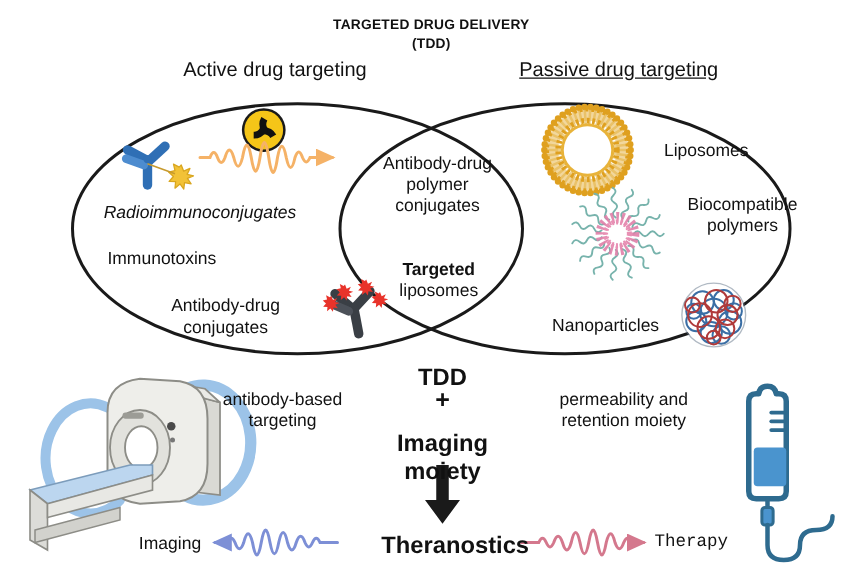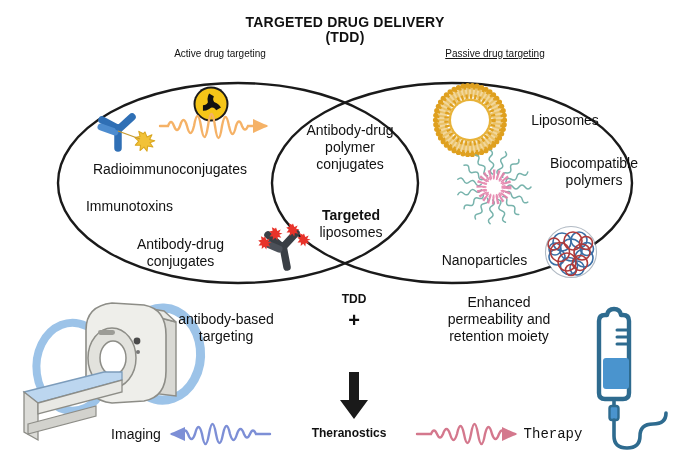--- a/index.html
+++ b/index.html
@@ -4,24 +4,24 @@
 <style>
   html,body{margin:0;padding:0;background:#ffffff;}
   body{
     width:690px;height:463px;position:relative;overflow:hidden;
     font-family:"Liberation Sans","DejaVu Sans",sans-serif;
     color:#111111;
   }
   #root{position:absolute;inset:0;}
   svg.layer{position:absolute;left:0;top:0;width:690px;height:463px;overflow:visible;}
   .txt{position:absolute;text-align:center;line-height:1.18;color:#111;}
-  .t-title{font-weight:bold;font-size:14px;letter-spacing:.2px;}
-  .t-head{font-size:10px;}
+  .t-title{font-weight:bold;font-size:11px;letter-spacing:.2px;}
+  .t-head{font-size:16px;}
   .t-item{font-size:14px;}
-  .t-bold{font-weight:bold;font-size:12px;}
+  .t-bold{font-weight:bold;font-size:19px;}
   .plus{font-weight:bold;font-size:20px;line-height:1;}
 </style>
 </head>
 <body>
 
 <div id="root">
 
   <div class="txt t-title" style="left:0;top:14px;width:690px;">TARGETED DRUG DELIVERY</div>
   <div class="txt t-title" style="left:0;top:29px;width:690px;">(TDD)</div>
 
@@ -387,43 +387,43 @@
                Q205.5,454 202,434 Q198.5,420 195,434 Q191.5,444 188,434 Q185,427 182,434 L172,434" fill="none" stroke="#7d8fd6" stroke-width="2.4" stroke-linecap="round" marker-end="url(#arrBlue)"></path>
     </g>
 
     <g>
       <path d="M417,434 L431,434 Q434,427 437,434 Q440,441 443,434 Q446.5,424 450,434
                Q453.5,446 457,434 Q460.5,418 464,434 Q467.5,452 471,434 Q474.5,414 478,434
                Q481.5,454 485,434 Q488.5,420 492,434 Q495.5,444 499,434 Q502,427 505,434 L515,434" fill="none" stroke="#d4788d" stroke-width="2.4" stroke-linecap="round" marker-end="url(#arrPink)"></path>
     </g>
   </svg>
 
-  <div class="txt t-item" style="left:60px;top:161px;width:220px;">Radioimmunoconjugates</div>
+  <div class="txt t-item" style="left:50px;top:161px;width:220px;font-style:italic;">Radioimmunoconjugates</div>
   <div class="txt t-item" style="left:42px;top:198px;width:175px;">Immunotoxins</div>
   <div class="txt t-item" style="left:108px;top:236px;width:145px;">Antibody-drug</div>
   <div class="txt t-item" style="left:108px;top:253px;width:145px;">conjugates</div>
 
   <div class="txt t-item" style="left:285px;top:122px;width:130px;">Antibody-drug</div>
   <div class="txt t-item" style="left:285px;top:139px;width:130px;">polymer</div>
   <div class="txt t-item" style="left:285px;top:156px;width:130px;">conjugates</div>
   <div class="txt t-item" style="left:288px;top:207px;width:126px;font-weight:bold;">Targeted</div>
   <div class="txt t-item" style="left:288px;top:224px;width:126px;">liposomes</div>
 
   <div class="txt t-item" style="left:505px;top:112px;width:120px;">Liposomes</div>
   <div class="txt t-item" style="left:524px;top:172px;width:140px;">polymers</div>
   <div class="txt t-item" style="left:524px;top:155px;width:140px;">Biocompatible</div>
   <div class="txt t-item" style="left:427px;top:252px;width:115px;">Nanoparticles</div>
 
   <div class="txt t-item" style="left:146px;top:311px;width:160px;">antibody-based</div>
   <div class="txt t-item" style="left:156px;top:328px;width:140px;">targeting</div>
 
-  <div class="txt t-item" style="left:424px;top:294px;width:150px;">Enhanced</div>
   <div class="txt t-item" style="left:414px;top:311px;width:170px;">permeability and</div>
   <div class="txt t-item" style="left:414px;top:328px;width:170px;">retention moiety</div>
 
   <div class="txt t-bold" style="left:314px;top:292px;width:80px;">TDD</div>
   <div class="txt plus" style="left:314px;top:310px;width:80px;">+</div>
-  <div class="txt t-bold" style="left:293px;top:426px;width:112px;">Theranostics</div>
+  <div class="txt t-bold" style="left:289px;top:345px;width:130px;">Imaging moiety</div>
+  <div class="txt t-bold" style="left:305px;top:426px;width:112px;">Theranostics</div>
 
   <div class="txt t-item" style="left:101px;top:426px;width:70px;">Imaging</div>
   <div class="txt t-item" style="left:518px;top:426px;width:70px;font-family:Liberation Mono, monospace;">Therapy</div>
 
 </div>
 
 </body></html>

